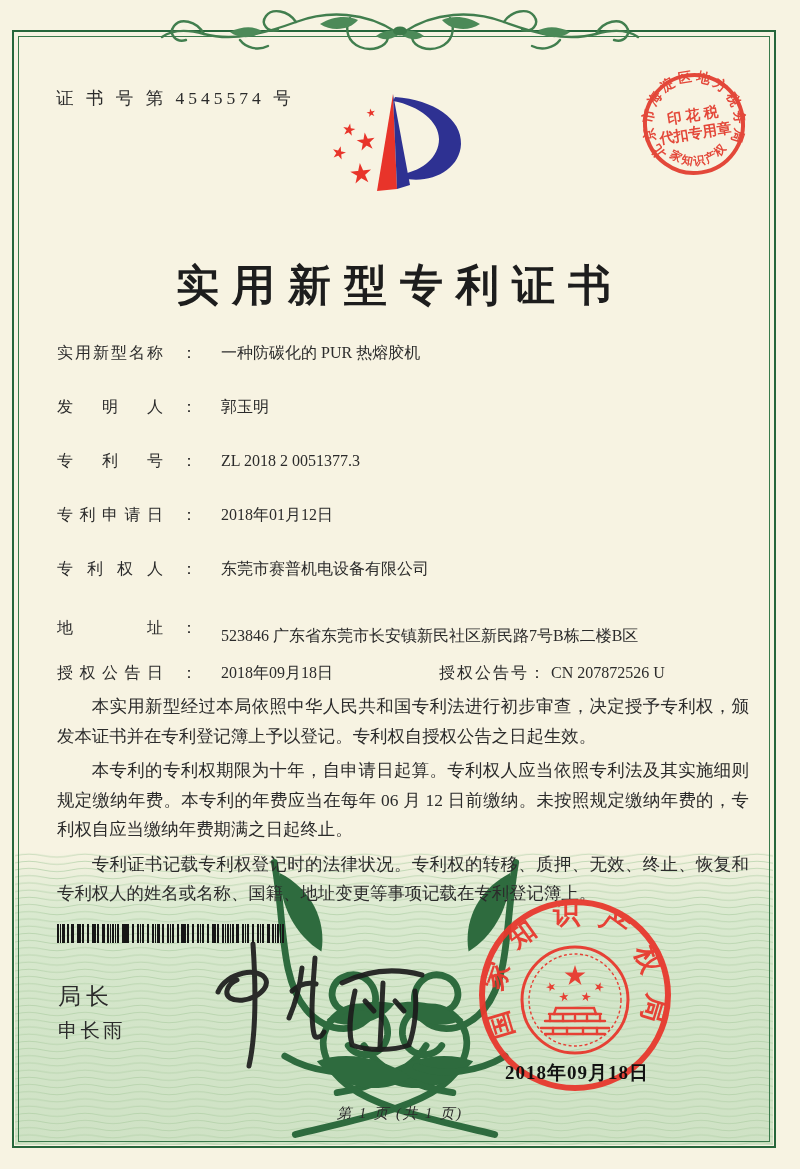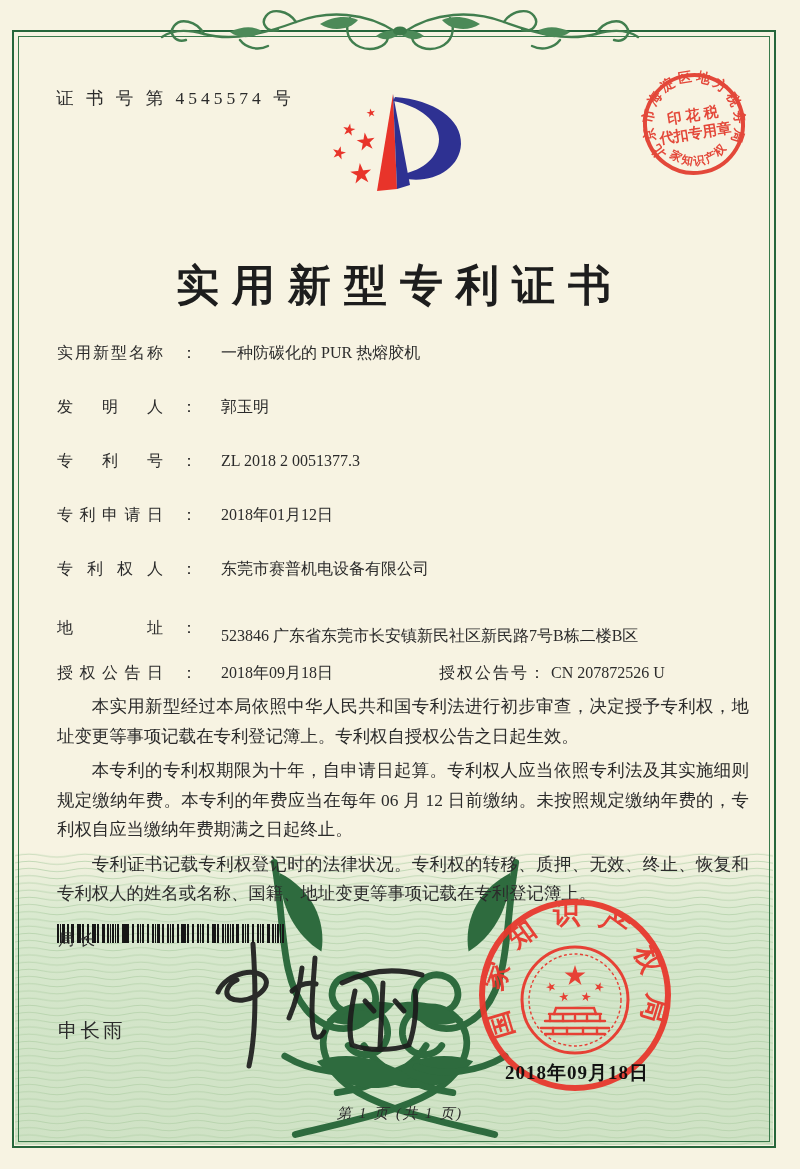--- a/index.html
+++ b/index.html
@@ -31,21 +31,21 @@
   .grp2{display:flex;margin-left:88px;}
   .paras{position:absolute;left:57px;top:692px;width:692px;z-index:2;
          font-size:17.4px;line-height:29.5px;text-align:justify;}
   .paras p{margin:0 0 5px 0;text-indent:2em;}
   
   .barcode{position:absolute;left:57px;top:924px;width:228px;height:19px;z-index:2;
     background:
       repeating-linear-gradient(90deg,#161616 0 2px,rgba(0,0,0,0) 2px 5px),
       repeating-linear-gradient(90deg,#161616 0 1px,rgba(0,0,0,0) 1px 7.5px),
       repeating-linear-gradient(90deg,rgba(0,0,0,0) 0 3px,#161616 3px 4px,rgba(0,0,0,0) 4px 11px);}
-  .signer-title{left:58px;top:930px;font-size:16px;letter-spacing:5px;z-index:2;
+  .signer-title{left:58px;top:981px;font-size:23px;letter-spacing:5px;z-index:2;
                 font-family:"Liberation Sans","DejaVu Sans",sans-serif;}
   .signer-name{left:58px;top:1017px;font-size:19.5px;letter-spacing:3px;z-index:2;
                font-family:"Liberation Sans","DejaVu Sans",sans-serif;}
   .seal-date{left:472px;top:1060px;width:210px;text-align:center;font-size:19px;
              letter-spacing:1px;color:#111;z-index:4;font-weight:600;}
   .page-footer{left:0;top:1104px;width:100%;text-align:center;font-size:14.5px;
                letter-spacing:2px;z-index:3;font-style:italic;}
 </style>
 </head>
 <body>
@@ -192,21 +192,21 @@
     <span class="colon">：</span>
   <span class="val">2018年09月18日</span>
   <span class="grp2">
     <span style="letter-spacing:2px">授权公告号</span>
       <span>：</span>
     <span class="val">CN 207872526 U</span>
   </span>
 </div>
 
 <div class="paras">
-  <p>本实用新型经过本局依照中华人民共和国专利法进行初步审查，决定授予专利权，地址变更等事项记载在专利登记簿上。专利权自授权公告之日起生效。</p>
+  <p>本实用新型经过本局依照中华人民共和国专利法进行初步审查，决定授予专利权，颁发本证书并在专利登记簿上予以登记。专利权自授权公告之日起生效。</p>
   <p>本专利的专利权期限为十年，自申请日起算。专利权人应当依照专利法及其实施细则规定缴纳年费。本专利的年费应当在每年 06 月 12 日前缴纳。未按照规定缴纳年费的，专利权自应当缴纳年费期满之日起终止。</p>
   <p>专利证书记载专利权登记时的法律状况。专利权的转移、质押、无效、终止、恢复和专利权人的姓名或名称、国籍、地址变更等事项记载在专利登记簿上。</p>
 </div>
 
 <div class="barcode"></div>
 
 <div class="abs signer-title">局长</div>
 <div class="abs signer-name">申长雨</div>
 
 <svg class="abs" style="left:196px;top:938px;z-index:2" width="245" height="132" viewBox="0 0 245 132">

